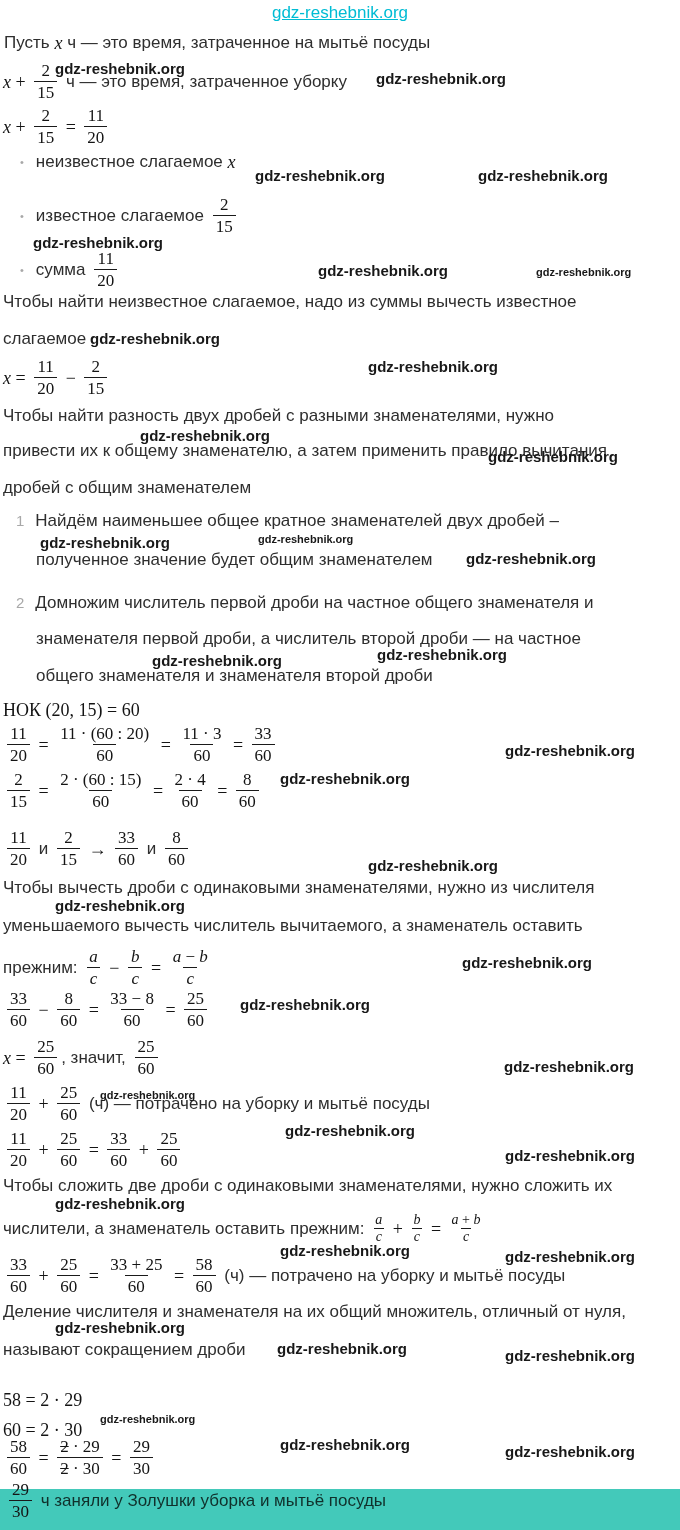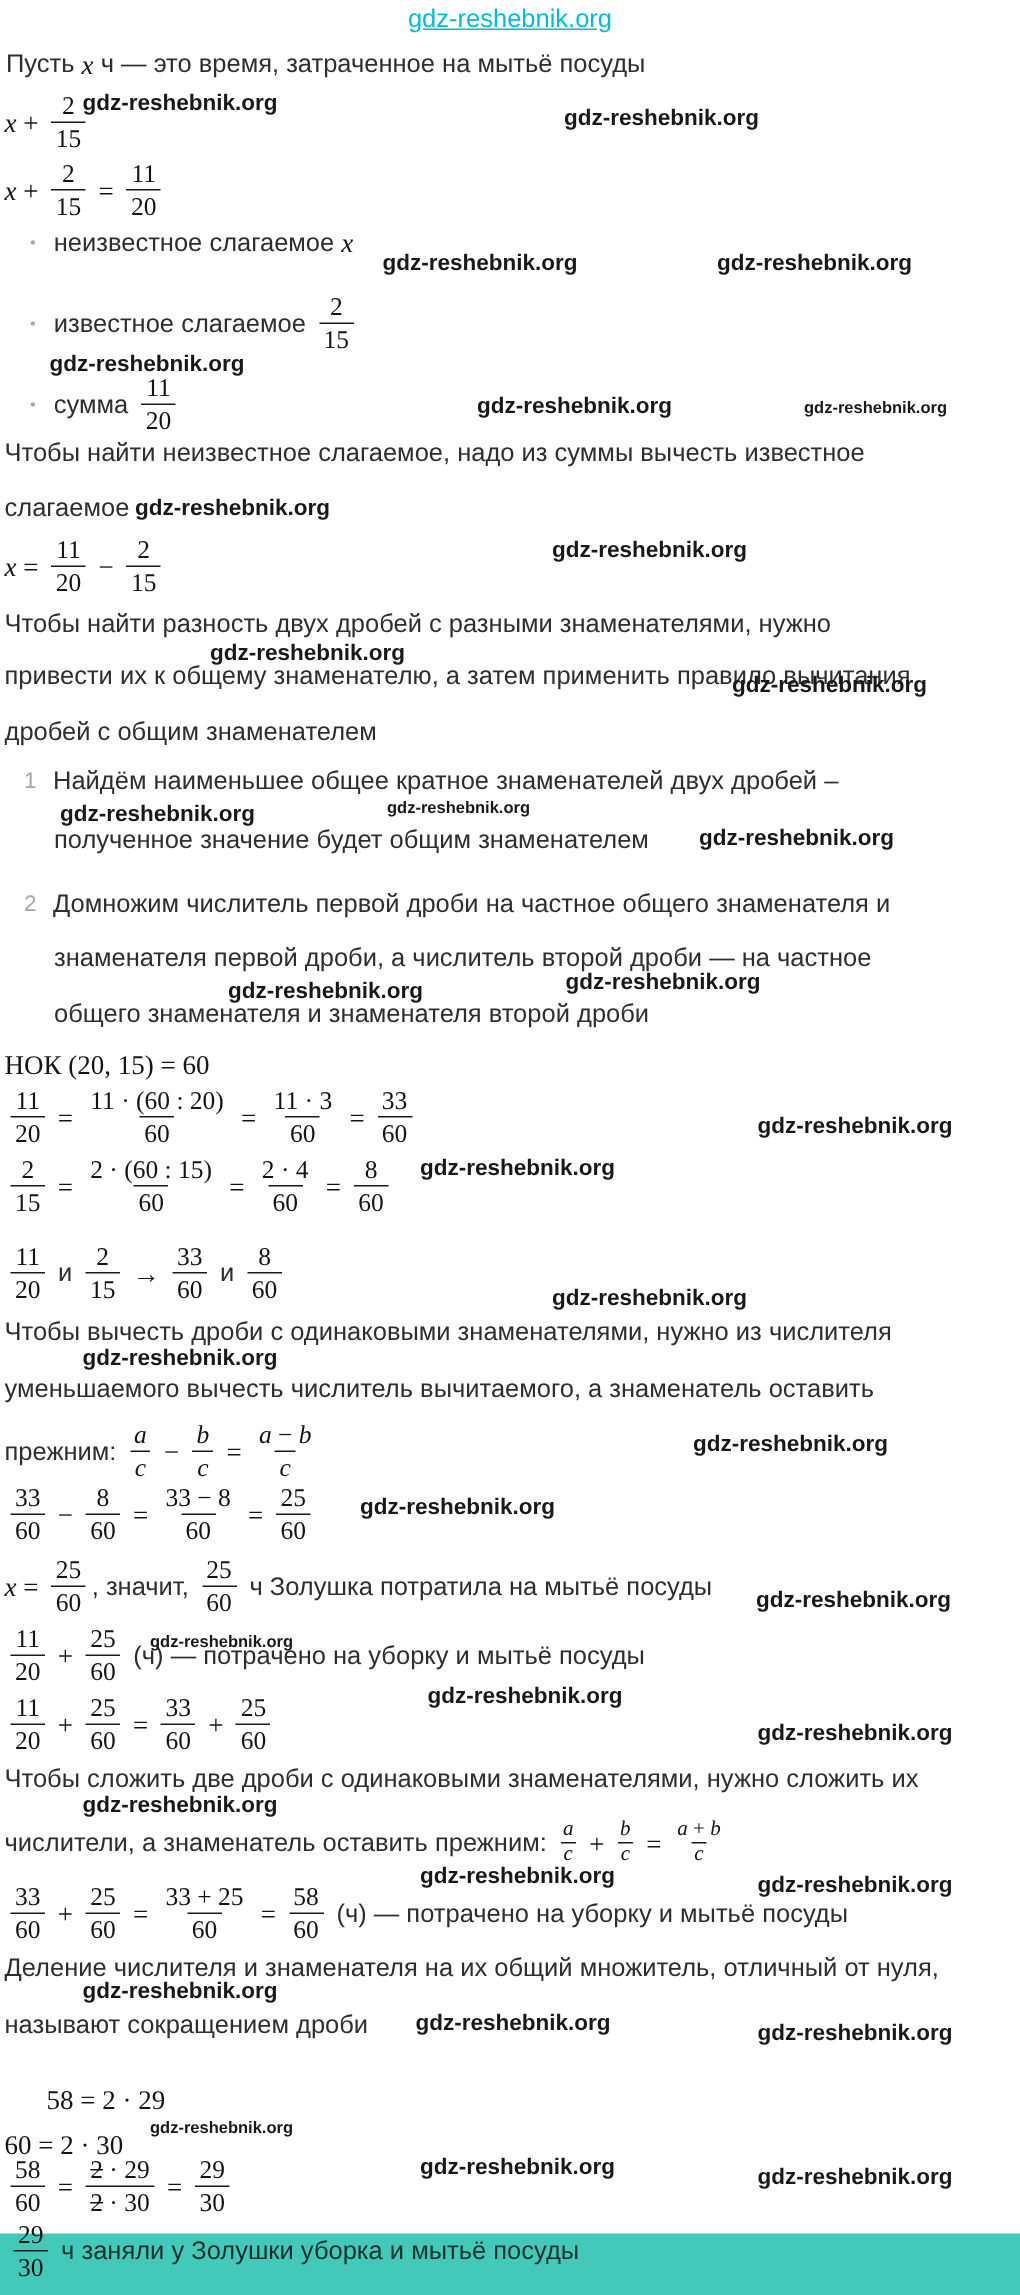--- a/index.html
+++ b/index.html
@@ -56,21 +56,21 @@
   }
 </style>
 </head>
 <body>
 
 <div id="page">
   <div id="highlight-bar" style="top: 1489px; height: 41px; background: rgb(67, 201, 186);"></div>
   <div id="header-wm" style="color: rgb(0, 188, 212);">gdz-reshebnik.org</div>
   <div id="lines">
       <div class="ln" style="top: 33px; left: 4px;"><span class="tx">Пусть </span><span class="mi">x</span><span class="tx"> ч — это время, затраченное на мытьё посуды</span></div>
-      <div class="ln frow" style="top: 60px; left: 3px;"><span class="mi">x</span><span class="mn"> + </span><span class="frac"><span class="num">2</span><span class="den">15</span></span></div>
+      <div class="ln frow" style="top: 60px; left: 3px;"><span class="mi">x</span><span class="mn"> + </span><span class="frac"><span class="num">2</span><span class="den">15</span></span><span class="tx"> ч — это время, затраченное уборку</span></div>
       <div class="ln frow" style="top: 105px; left: 3px;"><span class="mi">x</span><span class="mn"> + </span><span class="frac"><span class="num">2</span><span class="den">15</span></span><span class="mn"> = </span><span class="frac"><span class="num">11</span><span class="den">20</span></span></div>
       <div class="ln" style="top: 152px; left: 20px;"><span class="marker bullet">•</span><span class="tx">неизвестное слагаемое </span><span class="mi">x</span></div>
       <div class="ln frow" style="top: 194px; left: 20px;"><span class="marker bullet">•</span><span class="tx">известное слагаемое </span><span class="frac"><span class="num">2</span><span class="den">15</span></span></div>
       <div class="ln frow" style="top: 248px; left: 20px;"><span class="marker bullet">•</span><span class="tx">сумма </span><span class="frac"><span class="num">11</span><span class="den">20</span></span></div>
       <div class="ln" style="top: 292px; left: 3px; justify-content: flex-end;"><span class="tx">Чтобы найти неизвестное слагаемое, надо из суммы вычесть известное</span></div>
       <div class="ln" style="top: 329px; left: 3px;"><span class="tx">слагаемое</span></div>
       <div class="ln frow" style="top: 356px; left: 3px;"><span class="mi">x</span><span class="mn"> = </span><span class="frac"><span class="num">11</span><span class="den">20</span></span><span class="mn"> − </span><span class="frac"><span class="num">2</span><span class="den">15</span></span></div>
       <div class="ln" style="top: 406px; left: 3px;"><span class="tx">Чтобы найти разность двух дробей с разными знаменателями, нужно</span></div>
       <div class="ln" style="top: 441px; left: 3px;"><span class="tx">привести их к общему знаменателю, а затем применить правило вычитания</span></div>
       <div class="ln" style="top: 478px; left: 3px;"><span class="tx">дробей с общим знаменателем</span></div>
@@ -80,29 +80,29 @@
       <div class="ln" style="top: 629px; left: 36px;"><span class="tx">знаменателя первой дроби, а числитель второй дроби — на частное</span></div>
       <div class="ln" style="top: 666px; left: 36px;"><span class="tx">общего знаменателя и знаменателя второй дроби</span></div>
       <div class="ln mrow" style="top: 698px; left: 3px;"><span class="mn">НОК (20, 15) = 60</span></div>
       <div class="ln frow" style="top: 723px; left: 3px;"><span class="frac"><span class="num">11</span><span class="den">20</span></span><span class="mn"> = </span><span class="frac"><span class="num">11 · (60 : 20)</span><span class="den">60</span></span><span class="mn"> = </span><span class="frac"><span class="num">11 · 3</span><span class="den">60</span></span><span class="mn"> = </span><span class="frac"><span class="num">33</span><span class="den">60</span></span></div>
       <div class="ln frow" style="top: 769px; left: 3px;"><span class="frac"><span class="num">2</span><span class="den">15</span></span><span class="mn"> = </span><span class="frac"><span class="num">2 · (60 : 15)</span><span class="den">60</span></span><span class="mn"> = </span><span class="frac"><span class="num">2 · 4</span><span class="den">60</span></span><span class="mn"> = </span><span class="frac"><span class="num">8</span><span class="den">60</span></span></div>
       <div class="ln frow" style="top: 827px; left: 3px;"><span class="frac"><span class="num">11</span><span class="den">20</span></span><span class="tx"> и </span><span class="frac"><span class="num">2</span><span class="den">15</span></span><span class="mn"> → </span><span class="frac"><span class="num">33</span><span class="den">60</span></span><span class="tx"> и </span><span class="frac"><span class="num">8</span><span class="den">60</span></span></div>
       <div class="ln" style="top: 878px; left: 3px;"><span class="tx">Чтобы вычесть дроби с одинаковыми знаменателями, нужно из числителя</span></div>
       <div class="ln" style="top: 916px; left: 3px;"><span class="tx">уменьшаемого вычесть числитель вычитаемого, а знаменатель оставить</span></div>
       <div class="ln frow" style="top: 946px; left: 3px;"><span class="tx">прежним: </span><span class="frac"><span class="num"><span class="mi">a</span></span><span class="den"><span class="mi">c</span></span></span><span class="mn"> − </span><span class="frac"><span class="num"><span class="mi">b</span></span><span class="den"><span class="mi">c</span></span></span><span class="mn"> = </span><span class="frac"><span class="num"><span class="mi">a</span><span class="mn"> − </span><span class="mi">b</span></span><span class="den"><span class="mi">c</span></span></span></div>
       <div class="ln frow" style="top: 988px; left: 3px;"><span class="frac"><span class="num">33</span><span class="den">60</span></span><span class="mn"> − </span><span class="frac"><span class="num">8</span><span class="den">60</span></span><span class="mn"> = </span><span class="frac"><span class="num">33 − 8</span><span class="den">60</span></span><span class="mn"> = </span><span class="frac"><span class="num">25</span><span class="den">60</span></span></div>
-      <div class="ln frow" style="top: 1036px; left: 3px;"><span class="mi">x</span><span class="mn"> = </span><span class="frac"><span class="num">25</span><span class="den">60</span></span><span class="tx">, значит, </span><span class="frac"><span class="num">25</span><span class="den">60</span></span><span class="tx"> ч Золушка потратила на мытьё посуды</span></div>
+      <div class="ln frow" style="top: 1036px; left: 3px;"><span class="mi">x</span><span class="mn"> = </span><span class="frac"><span class="num">25</span><span class="den">60</span></span><span class="tx">, значит, </span><span class="frac"><span class="num">25</span><span class="den">60</span></span></div>
       <div class="ln frow" style="top: 1082px; left: 3px;"><span class="frac"><span class="num">11</span><span class="den">20</span></span><span class="mn"> + </span><span class="frac"><span class="num">25</span><span class="den">60</span></span><span class="tx"> (ч) — потрачено на уборку и мытьё посуды</span></div>
       <div class="ln frow" style="top: 1128px; left: 3px;"><span class="frac"><span class="num">11</span><span class="den">20</span></span><span class="mn"> + </span><span class="frac"><span class="num">25</span><span class="den">60</span></span><span class="mn"> = </span><span class="frac"><span class="num">33</span><span class="den">60</span></span><span class="mn"> + </span><span class="frac"><span class="num">25</span><span class="den">60</span></span></div>
       <div class="ln" style="top: 1176px; left: 3px;"><span class="tx">Чтобы сложить две дроби с одинаковыми знаменателями, нужно сложить их</span></div>
       <div class="ln frow" style="top: 1212px; left: 3px;"><span class="tx">числители, а знаменатель оставить прежним: </span><span class="frac sm"><span class="num"><span class="mi">a</span></span><span class="den"><span class="mi">c</span></span></span><span class="mn"> + </span><span class="frac sm"><span class="num"><span class="mi">b</span></span><span class="den"><span class="mi">c</span></span></span><span class="mn"> = </span><span class="frac sm"><span class="num"><span class="mi">a</span><span class="mn"> + </span><span class="mi">b</span></span><span class="den"><span class="mi">c</span></span></span></div>
       <div class="ln frow" style="top: 1254px; left: 3px;"><span class="frac"><span class="num">33</span><span class="den">60</span></span><span class="mn"> + </span><span class="frac"><span class="num">25</span><span class="den">60</span></span><span class="mn"> = </span><span class="frac"><span class="num">33 + 25</span><span class="den">60</span></span><span class="mn"> = </span><span class="frac"><span class="num">58</span><span class="den">60</span></span><span class="tx"> (ч) — потрачено на уборку и мытьё посуды</span></div>
       <div class="ln" style="top: 1302px; left: 3px;"><span class="tx">Деление числителя и знаменателя на их общий множитель, отличный от нуля,</span></div>
       <div class="ln" style="top: 1340px; left: 3px;"><span class="tx">называют сокращением дроби</span></div>
-      <div class="ln mrow" style="top: 1388px; left: 3px; margin-left: 28px;"><span class="mn">58 = 2 · 29</span></div>
+      <div class="ln mrow" style="top: 1388px; left: 3px;"><span class="mn">58 = 2 · 29</span></div>
       <div class="ln mrow" style="top: 1418px; left: 3px;"><span class="mn">60 = 2 · 30</span></div>
       <div class="ln frow" style="top: 1436px; left: 3px;"><span class="frac"><span class="num">58</span><span class="den">60</span></span><span class="mn"> = </span><span class="frac"><span class="num"><span class="mn strike">2</span><span class="mn"> · 29</span></span><span class="den"><span class="mn strike">2</span><span class="mn"> · 30</span></span></span><span class="mn"> = </span><span class="frac"><span class="num">29</span><span class="den">30</span></span></div>
       <div class="ln frow answer" style="top: 1479px; left: 5px;"><span class="frac"><span class="num">29</span><span class="den">30</span></span><span class="tx"> ч заняли у Золушки уборка и мытьё посуды</span></div>
     </div>
   <div id="wm-layer">
       <div class="wmk" style="left: 55px; top: 60px; font-size: 15px;">gdz-reshebnik.org</div>
       <div class="wmk" style="left: 376px; top: 70px; font-size: 15px;">gdz-reshebnik.org</div>
       <div class="wmk" style="left: 255px; top: 167px; font-size: 15px;">gdz-reshebnik.org</div>
       <div class="wmk" style="left: 478px; top: 167px; font-size: 15px;">gdz-reshebnik.org</div>
       <div class="wmk" style="left: 33px; top: 234px; font-size: 15px;">gdz-reshebnik.org</div>

